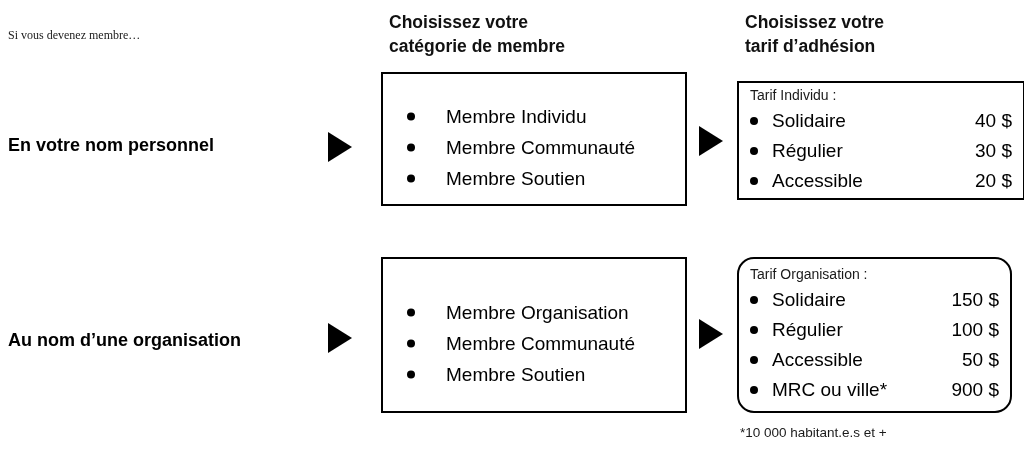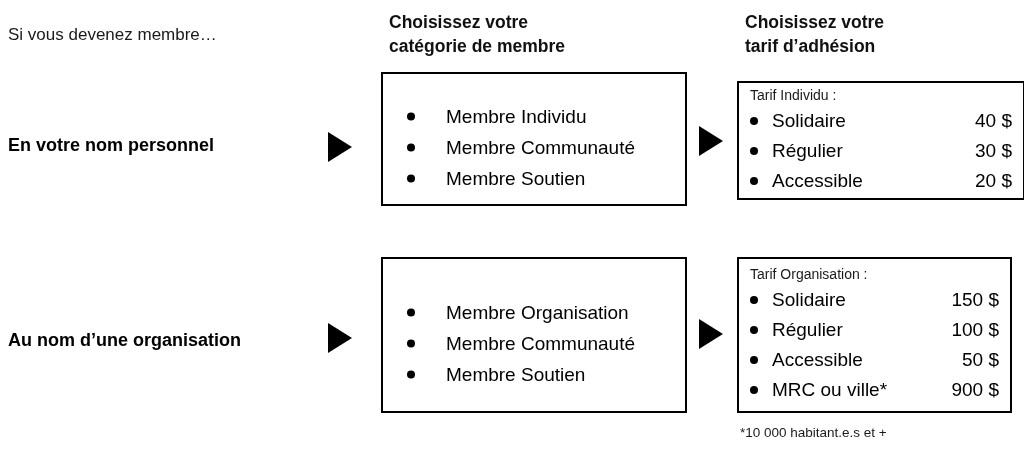--- a/index.html
+++ b/index.html
@@ -22,24 +22,25 @@
     inset: 0;
   }
 
   
   .abs { position: absolute; }
 
   
   .intro {
     left: 8px;
     top: 24px;
-    font-size: 17px;
+    font-size: 12px;
     line-height: 22px;
     color: #1a1a1a;
     white-space: nowrap;
+    font-family: Liberation Serif, serif;
   }
 
   
   .col-header {
     font-size: 17.5px;
     line-height: 24px;
     font-weight: bold;
     color: #111111;
     white-space: nowrap;
   }
@@ -73,21 +74,21 @@
 
   
   .box {
     border: 2px solid #000000;
     background: #ffffff;
     box-sizing: border-box;
   }
   #box-category-personal     { left: 381px; top: 72px;  width: 306px; height: 134px; }
   #box-tariff-personal       { left: 737px; top: 81px;  width: 288px; height: 119px; }
   #box-category-organisation { left: 381px; top: 257px; width: 306px; height: 156px; }
-  #box-tariff-organisation   { left: 737px; top: 257px; width: 275px; height: 156px; }
+  #box-tariff-organisation   { left: 737px; top: 257px; width: 275px; height: 156px; border-radius: 17px; }
 
   
   .cat-list {
     list-style: none;
     margin: 8px;
     padding: 0;
     position: absolute;
     left: 16px;
     top: 50%;
     transform: translateY(-50%);

